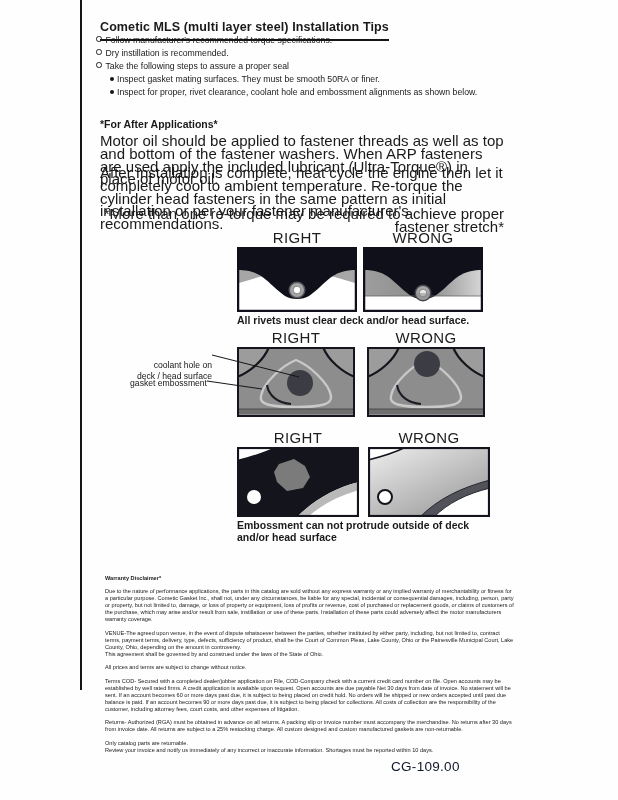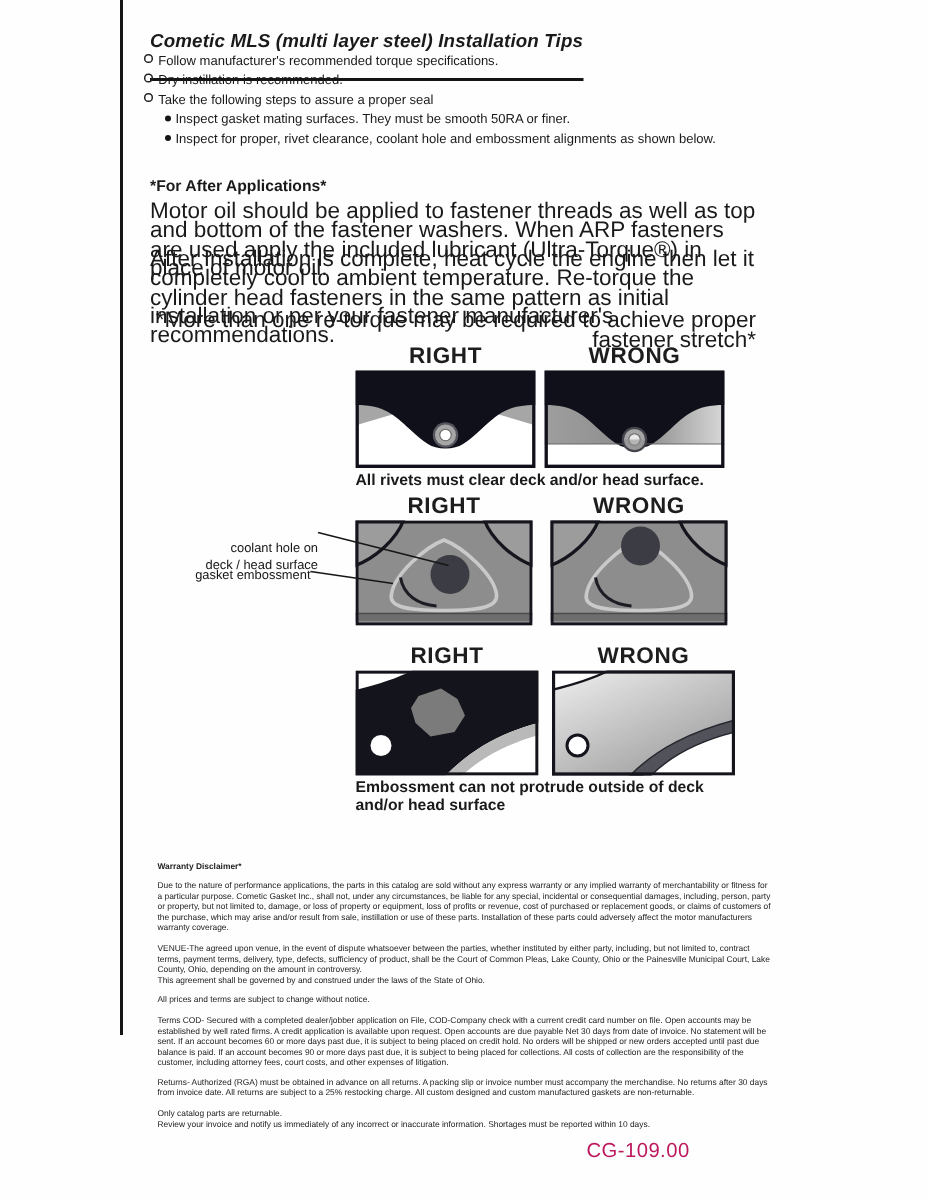--- a/index.html
+++ b/index.html
@@ -4,55 +4,55 @@
 <style>
   html,body{margin:0;padding:0;background:#e9e9e9;}
   .canvas{
     position:relative;width:618px;height:800px;background:#fefefe;
     font-family:"Liberation Sans", sans-serif;color:#1a1a1a;overflow:hidden;
     margin:0 auto;
   }
   .vrule{position:absolute;left:80px;top:0;width:1.5px;height:690px;background:#151515;}
   .title{
     position:absolute;left:100px;top:20px;font-size:12.5px;font-weight:bold;
-    border-bottom:2px solid #151515;padding-bottom:18px;letter-spacing:.1px;white-space:nowrap;font-style:italic;
+    border-bottom:2px solid #151515;padding-bottom:5px;letter-spacing:.1px;white-space:nowrap;
   }
   .bullets{position:absolute;left:96px;top:34px;width:420px;font-size:8.7px;line-height:13px;}
   .bullet-row{white-space:nowrap;}
   .b-open{display:inline-block;width:3.5px;height:3.5px;border:1px solid #222;border-radius:50%;
     margin-right:4px;vertical-align:1.5px;}
   .sub{padding-left:14px;}
   .b-fill{display:inline-block;width:4px;height:4px;background:#151515;border-radius:50%;
     margin-right:3px;vertical-align:1.5px;}
   .section-head{position:absolute;left:100px;top:118px;font-size:10.5px;font-weight:bold;}
   .para{position:absolute;left:100px;width:404px;font-size:15px;line-height:12.8px;}
   .p1{top:135px;} .p2{top:167px;} .p3{top:208px;text-align:right;}
   .fig{position:absolute;left:237px;}
   .fig1{top:229px;width:246px;} .fig2{top:329px;width:248px;} .fig3{top:429px;width:253px;}
-  .fig-labels{display:flex;font-size:15px;font-weight:700;letter-spacing:.4px;color:#1d1d1d;}
+  .fig-labels{display:flex;font-size:15px;font-weight:400;letter-spacing:.4px;color:#1d1d1d;}
   .fig1 .fig-labels span{width:120px;text-align:center;}
   .fig1 .fig-labels span + span{margin-left:6px;}
   .fig2 .fig-labels span{width:118px;text-align:center;}
   .fig2 .fig-labels span + span{margin-left:12px;}
   .fig3 .fig-labels span{width:122px;text-align:center;}
   .fig3 .fig-labels span + span{margin-left:9px;}
   .fig-boxes{display:flex;margin-top:1px;}
   .fig1 .fig-boxes svg + svg{margin-left:6px;}
   .fig2 .fig-boxes svg + svg{margin-left:12px;}
   .fig3 .fig-boxes svg + svg{margin-left:9px;}
   .fig-caption{font-size:10.5px;font-weight:bold;margin-top:3px;line-height:11.5px;}
   .anno{position:absolute;text-align:right;font-size:8.6px;line-height:10.5px;color:#161616;}
   .anno-hole{left:118px;top:360px;width:94px;}
   .anno-emb{left:108px;top:378px;width:99px;}
   .anno-lines{position:absolute;left:205px;top:348px;width:100px;height:48px;pointer-events:none;}
   .disclaimer{position:absolute;left:105px;top:575px;width:411px;font-size:5.6px;line-height:7px;color:#222;}
   .disc-head{font-weight:bold;margin-bottom:6px;}
   .disc-p{margin:0 0 6.5px 0;}
   .disc-p.tight{margin-bottom:0;}
-  .footer-code{position:absolute;left:391px;top:759px;font-size:13.5px;letter-spacing:.3px;color:#be185d;}
+  .footer-code{position:absolute;left:391px;top:759px;font-size:13.5px;letter-spacing:.3px;color:#0f172a;}
 </style>
 </head>
 <body>
 
 <div class="canvas">
 
   <div class="vrule"></div>
 
   <div class="title">Cometic MLS (multi layer steel) Installation Tips</div>
 

